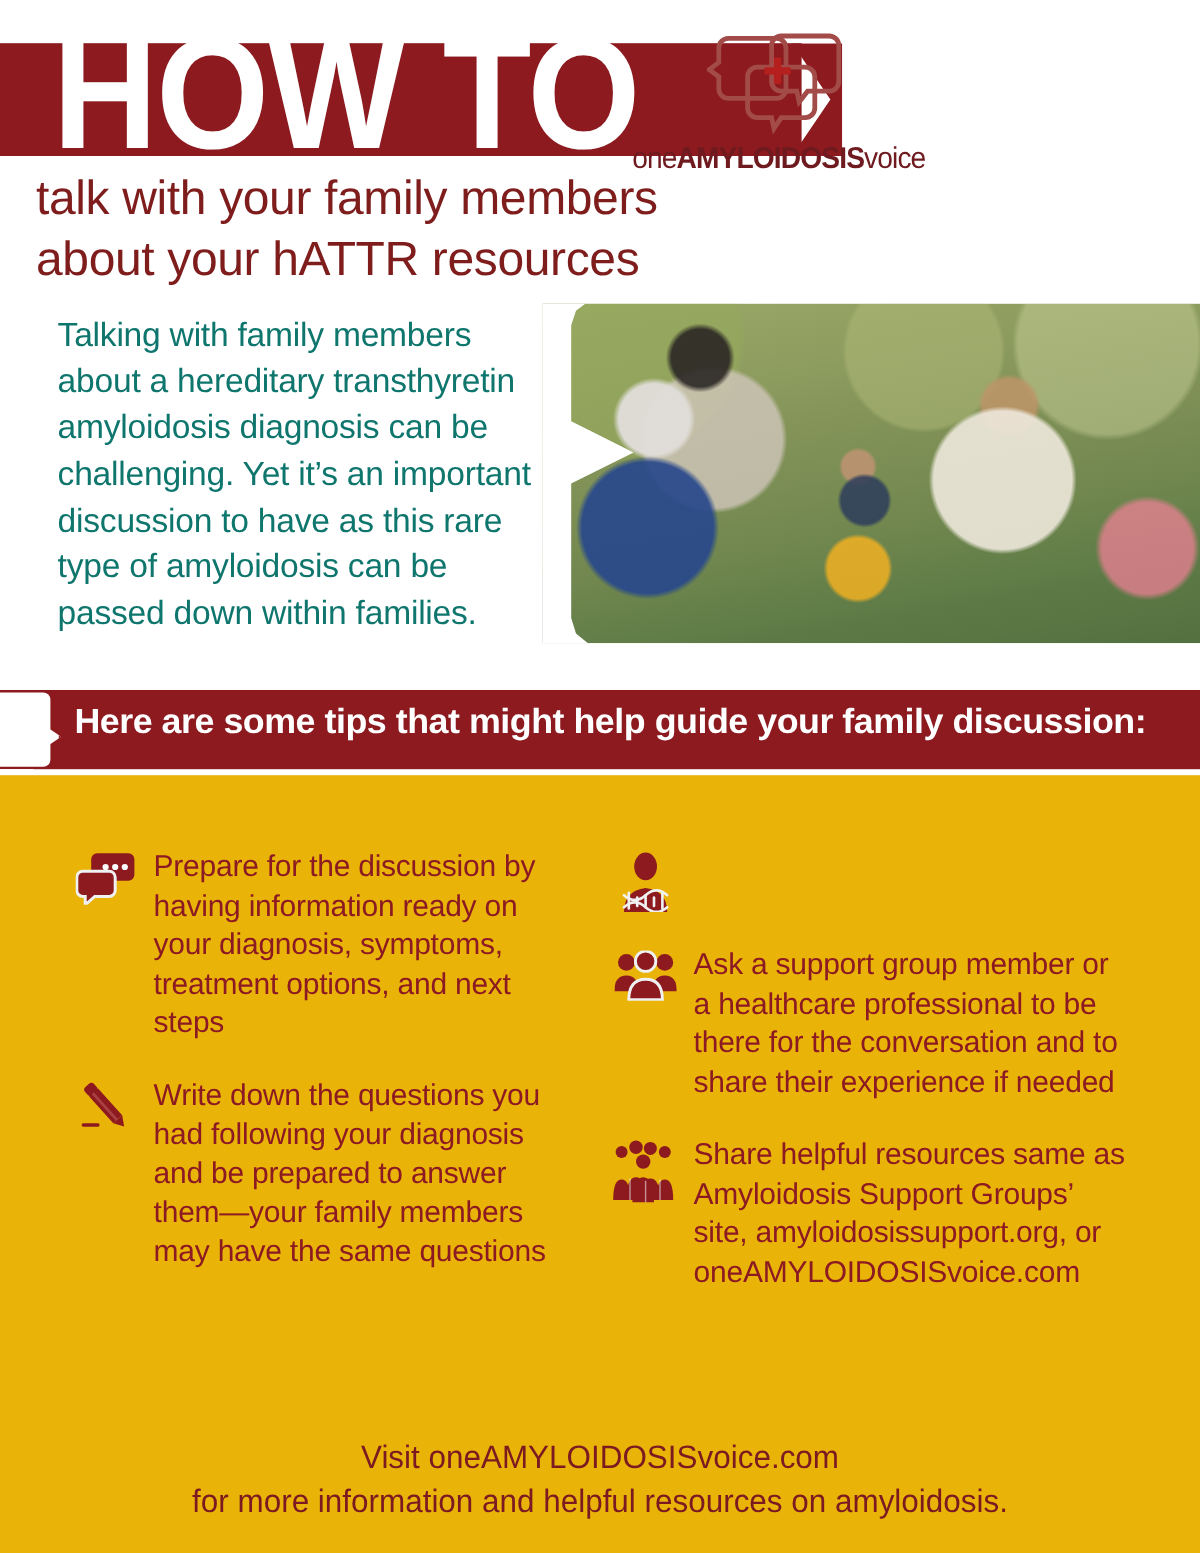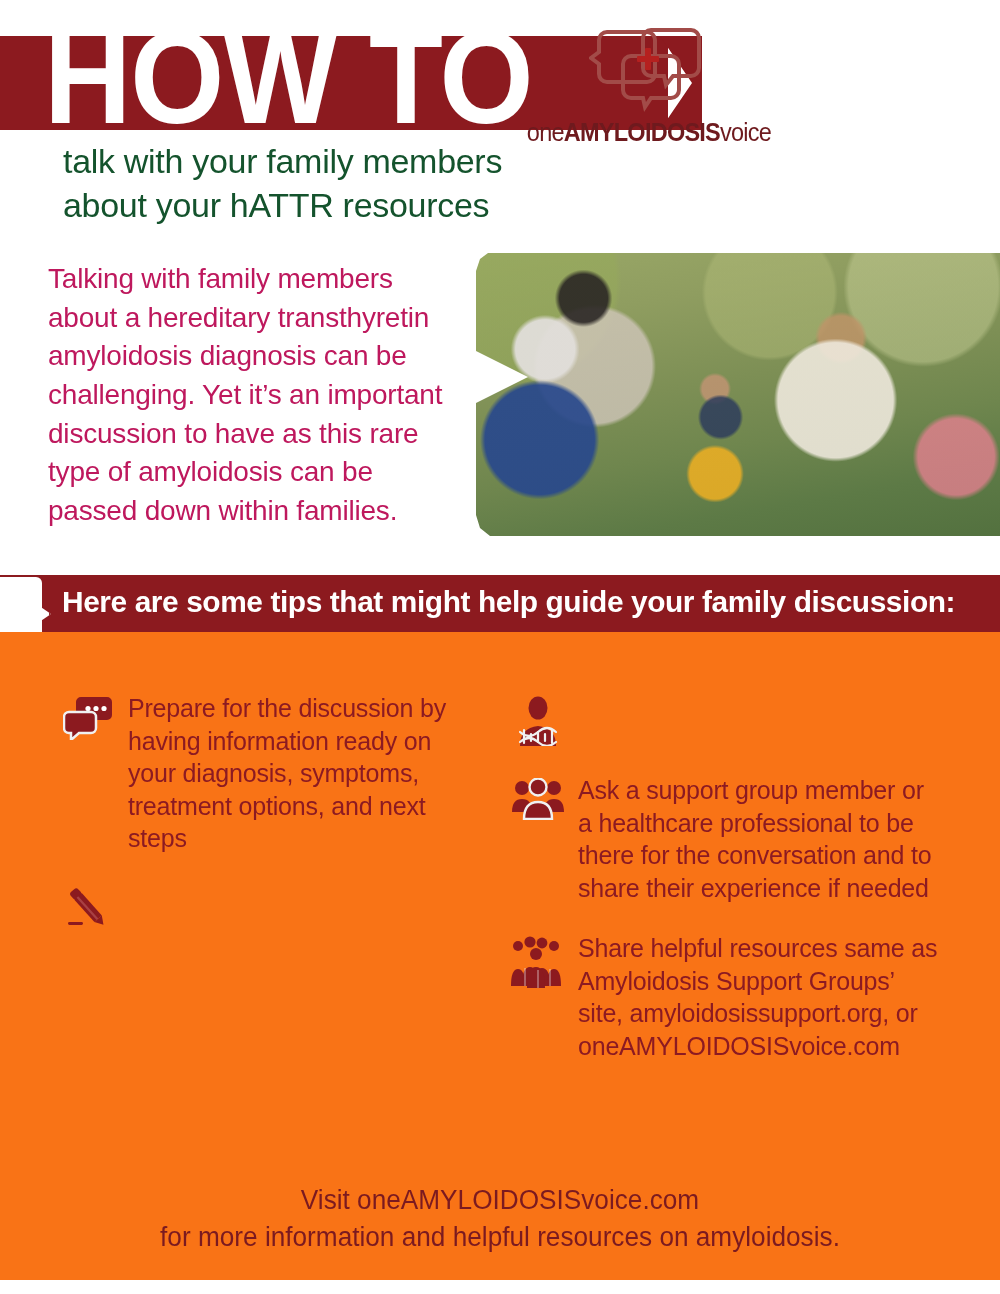--- a/index.html
+++ b/index.html
@@ -33,23 +33,23 @@
     font-weight:bold;
     color:#ffffff;
     letter-spacing:-1px;
     line-height:1;
     transform:scaleX(1.08) scaleY(1.18);
     transform-origin:left top;
     white-space:nowrap;
     z-index:3;
   }
   .subtitle {
-    position:absolute; left:63px; top:140px;
-    font-size:34px;
-    color:#14532d;
+    position:absolute; left:30px; top:140px;
+    font-size:40px;
+    color:#7f1d1d;
     line-height:1.28;
     letter-spacing:-0.3px;
   }
 
   
   .logo {
     position:absolute; right:28px; top:22px;
     width:270px; text-align:center;
   }
   .logo-mark { width:120px; height:92px; margin:0 auto; display:block; }
@@ -66,21 +66,21 @@
 
   
   .intro {
     position:absolute; left:0; top:240px; width:1000px; height:330px;
     background:#ffffff;
   }
   .intro-text {
     position:absolute; left:48px; top:20px; width:420px;
     font-size:28px;
     line-height:1.38;
-    color:#be185d;
+    color:#0f766e;
     letter-spacing:-0.2px;
   }
   .photo-wrap {
     position:absolute; left:452px; top:13px; width:548px; height:283px;
     overflow:hidden;
   }
   .photo {
     position:absolute; left:0; top:0; width:548px; height:283px;
     background:
       radial-gradient(circle at 16% 66%, rgba(40,72,140,0.92) 0 11%, rgba(0,0,0,0) 12%),
@@ -134,22 +134,22 @@
     font-size:29px; font-weight:bold; color:#ffffff;
     letter-spacing:-0.4px;
     transform:scaleX(1.03);
     transform-origin:left center;
     white-space:nowrap;
     z-index:4;
   }
 
   
   .tips-body {
-    position:absolute; left:0; top:632px; width:1000px; height:648px;
-    background:#f97316;
+    position:absolute; left:0; top:646px; width:1000px; height:648px;
+    background:#eab308;
   }
   .col { position:absolute; top:60px; }
   .col-left  { left:60px;  width:420px; }
   .col-right { left:510px; width:430px; }
 
   .tip { display:flex; align-items:flex-start; margin-bottom:28px; }
   .tip-icon {
     flex:0 0 auto; width:56px; margin-right:12px;
     display:flex; justify-content:center; align-items:flex-start;
     padding-top:4px;
@@ -242,20 +242,21 @@
         <svg width="50" height="44" viewBox="0 0 50 44">
           <g transform="rotate(-42 25 22)">
             <rect x="21" y="-2" width="10" height="9" rx="3" fill="#8C1A1F"></rect>
             <rect x="21" y="6" width="10" height="30" fill="#8C1A1F"></rect>
             <rect x="24" y="6" width="2.2" height="30" fill="#C06060" opacity="0.55"></rect>
             <path d="M21 36 l5 8 l5 -8 z" fill="#8C1A1F"></path>
           </g>
           <rect x="5" y="35" width="15" height="3" rx="1.4" fill="#8C1A1F"></rect>
         </svg>
       </div>
+      <div class="tip-text">Write down the questions you had following your diagnosis and be prepared to answer them—your family members may have the same questions</div>
     </div>
 
   </div>
 
   <div class="col col-right">
 
     <div class="tip">
       <div class="tip-icon">
         <svg width="48" height="50" viewBox="0 0 48 50">
           <ellipse cx="24" cy="12" rx="9.5" ry="11.5" fill="#8C1A1F"></ellipse>

